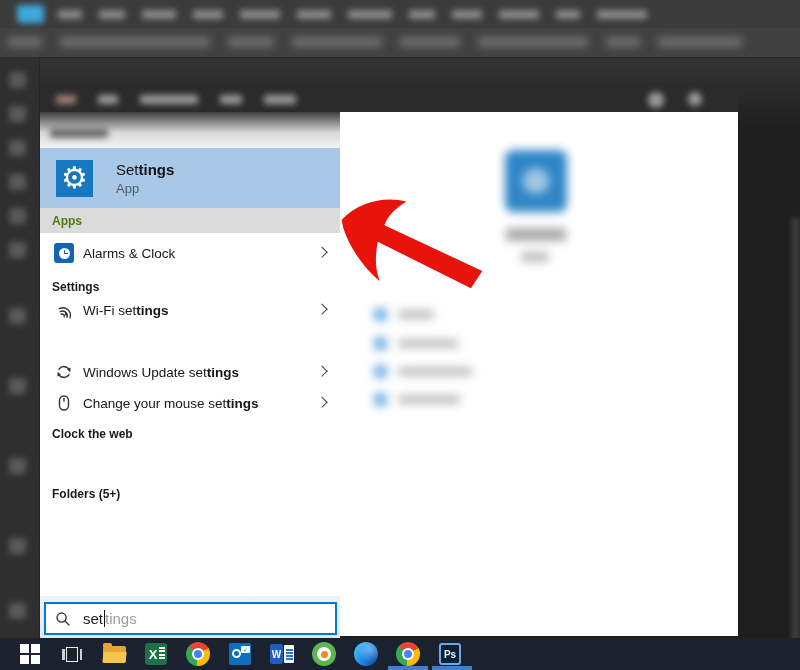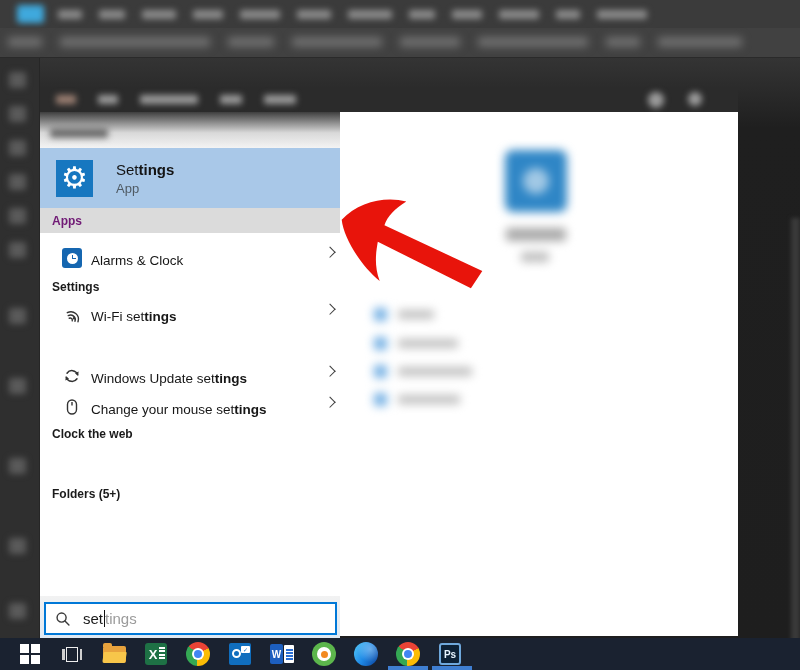--- a/index.html
+++ b/index.html
@@ -32,23 +32,23 @@
   .bm-gradient{position:absolute;left:0;top:0;width:100%;height:38px;background:linear-gradient(#3f3f3f,#d9d9d9 55%,#f7f7f7);}
   .bm-label-blob{position:absolute;left:10px;top:16px;width:58px;height:10px;background:#6d6d6d;border-radius:2px;filter:blur(3px);}
   .best-row{position:absolute;left:0;top:36px;width:100%;height:60px;background:#a9c8e8;display:flex;align-items:center;}
   .best-icon{width:37px;height:37px;margin-left:16px;background:#1777c0;display:flex;align-items:center;justify-content:center;}
   .best-icon span{color:#fff;font-size:30px;line-height:30px;font-family:"DejaVu Sans",sans-serif;}
   .best-text{margin-left:23px;}
   .best-title{font-size:15px;color:#141414;}
   .best-sub{font-size:13px;color:#4f5a63;margin-top:3px;}
   .b{font-weight:bold;}
   .band{position:absolute;left:0;top:96px;width:100%;height:25px;background:#dbdbdb;display:flex;align-items:center;}
-  .band span{font-size:12px;font-weight:bold;color:#701a75;margin-left:12px;}
+  .band span{font-size:12px;font-weight:bold;color:#4d7c0f;margin-left:12px;}
   .sec-header{position:absolute;left:12px;font-size:12px;font-weight:bold;color:#1a1a1a;}
-  .row{position:absolute;left:8px;width:100%;height:28px;display:flex;align-items:flex-end;cursor:default;}
+  .row{position:absolute;left:0;width:100%;height:28px;display:flex;align-items:center;cursor:default;}
   .row-icon{width:20px;height:20px;margin-left:14px;display:flex;align-items:center;justify-content:center;flex:none;}
   .row-label{margin-left:9px;font-size:13.5px;color:#161616;white-space:nowrap;}
   .gray-sfx{color:#8a8a8a;margin-left:4px;}
   .chev{position:absolute;right:14px;top:50%;width:8px;height:8px;border-top:1.6px solid #3d3d3d;border-right:1.6px solid #3d3d3d;transform:translateY(-60%) rotate(45deg);}
   .alarm-tile{width:20px;height:20px;background:#1566b0;border-radius:3px;display:flex;align-items:center;justify-content:center;}
   .alarm-face{width:11px;height:11px;background:#fff;border-radius:50%;position:relative;}
   .alarm-face:after{content:"";position:absolute;left:5px;top:2px;width:1.5px;height:4px;background:#1566b0;}
   .alarm-face:before{content:"";position:absolute;left:5px;top:5px;width:4px;height:1.5px;background:#1566b0;}
 
   

